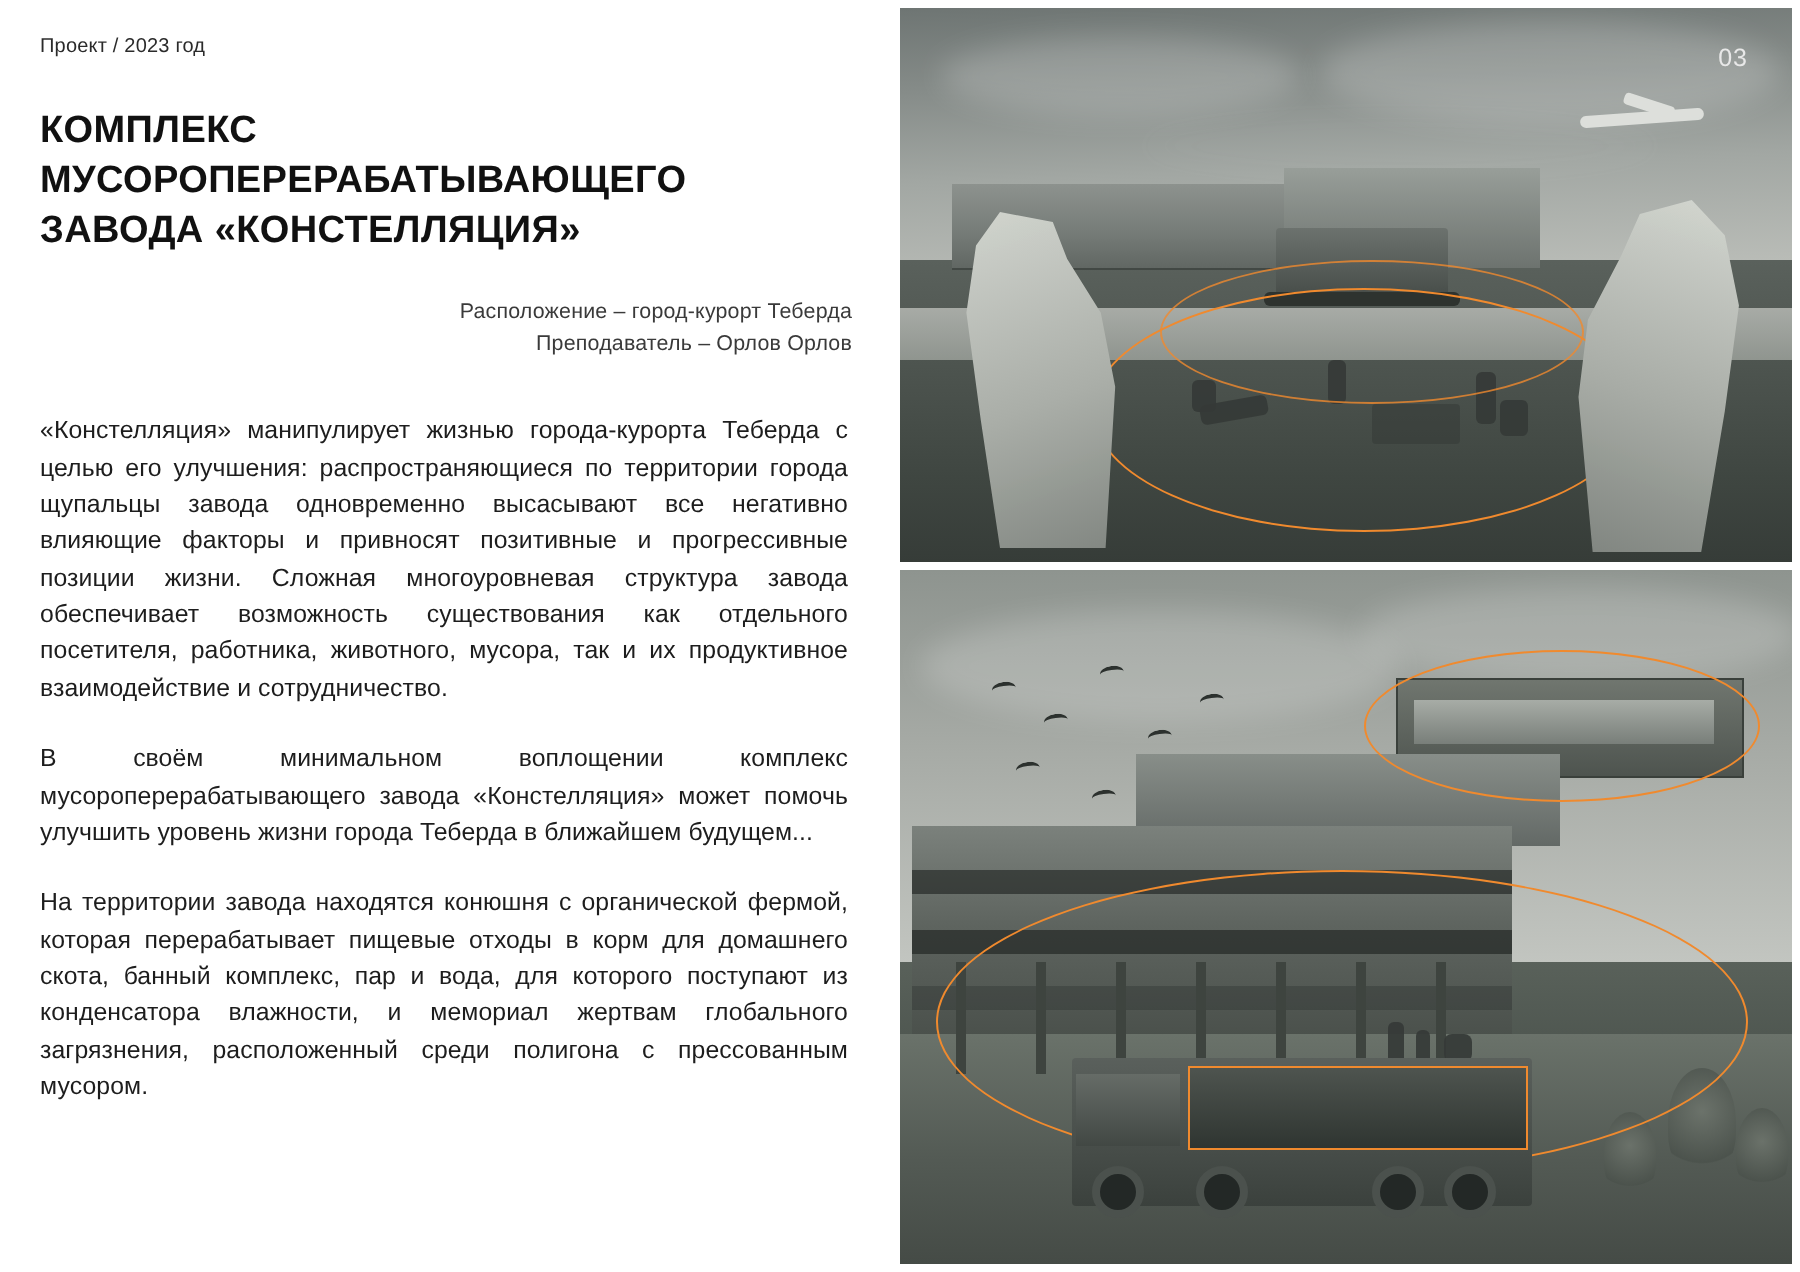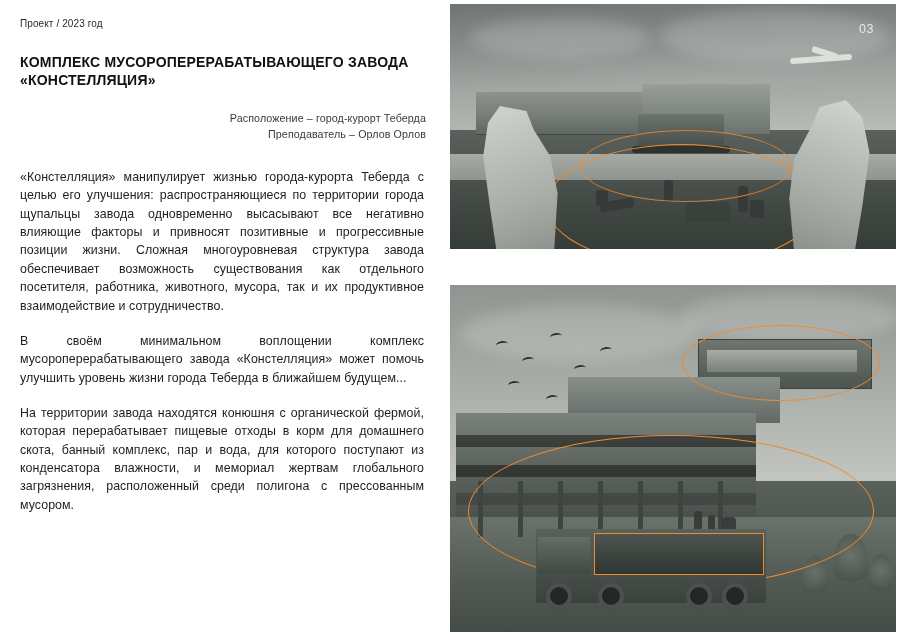--- a/index.html
+++ b/index.html
@@ -31,21 +31,21 @@
     padding: 18px 22px 0 20px;
     box-sizing: border-box;
   }
   .breadcrumb {
     font-size: 10px;
     color: #2b2b2b;
     letter-spacing: 0.1px;
     margin: 0 0 24px 0;
   }
   .project-title {
-    font-size: 14px;
+    font-size: 19px;
     font-weight: bold;
     line-height: 1.32;
     letter-spacing: 0.2px;
     color: #111111;
     margin: 0 0 20px 0;
     max-width: 400px;
   }
   .meta-block {
     margin: 0 0 26px 0;
     text-align: right;
@@ -79,21 +79,21 @@
   }
   .img-frame {
     position: absolute;
     overflow: hidden;
     background: #5d6360;
   }
   #image-top {
     left: 2px;
     top: 4px;
     width: 446px;
-    height: 245px;
+    height: 277px;
   }
   #image-bottom {
     left: 2px;
     top: 285px;
     width: 446px;
     height: 347px;
   }
 
   .page-number {
     position: absolute;

